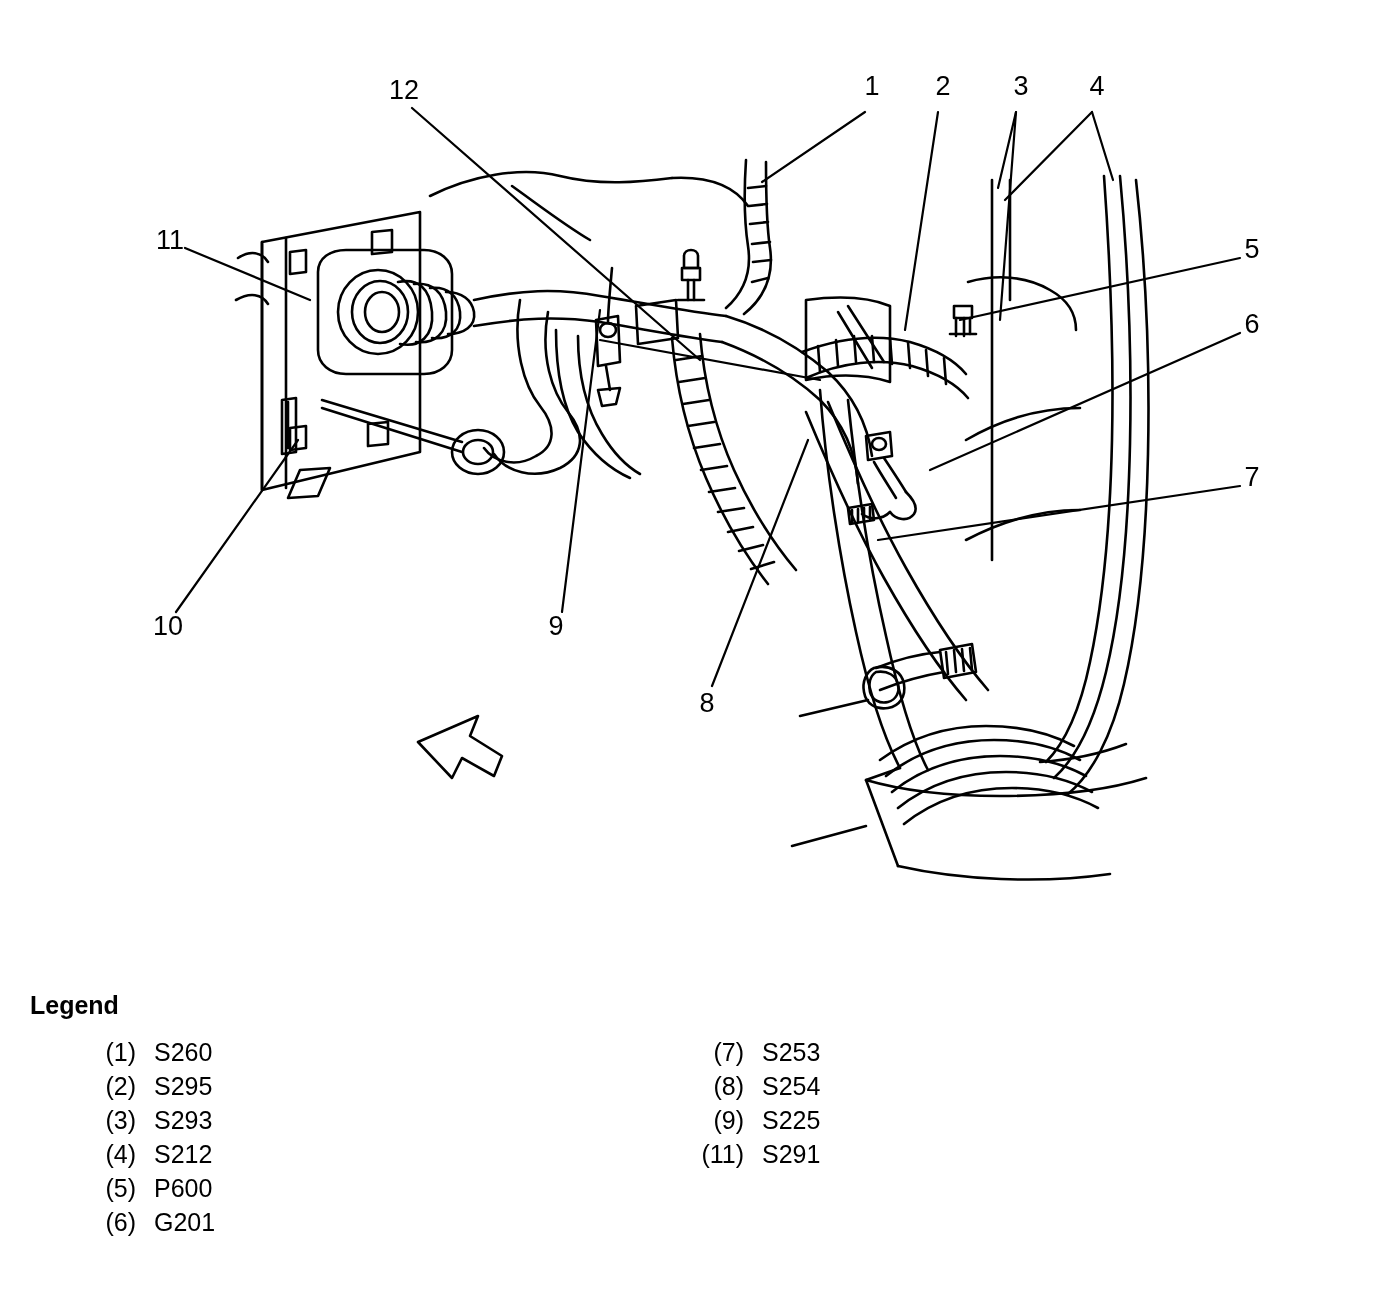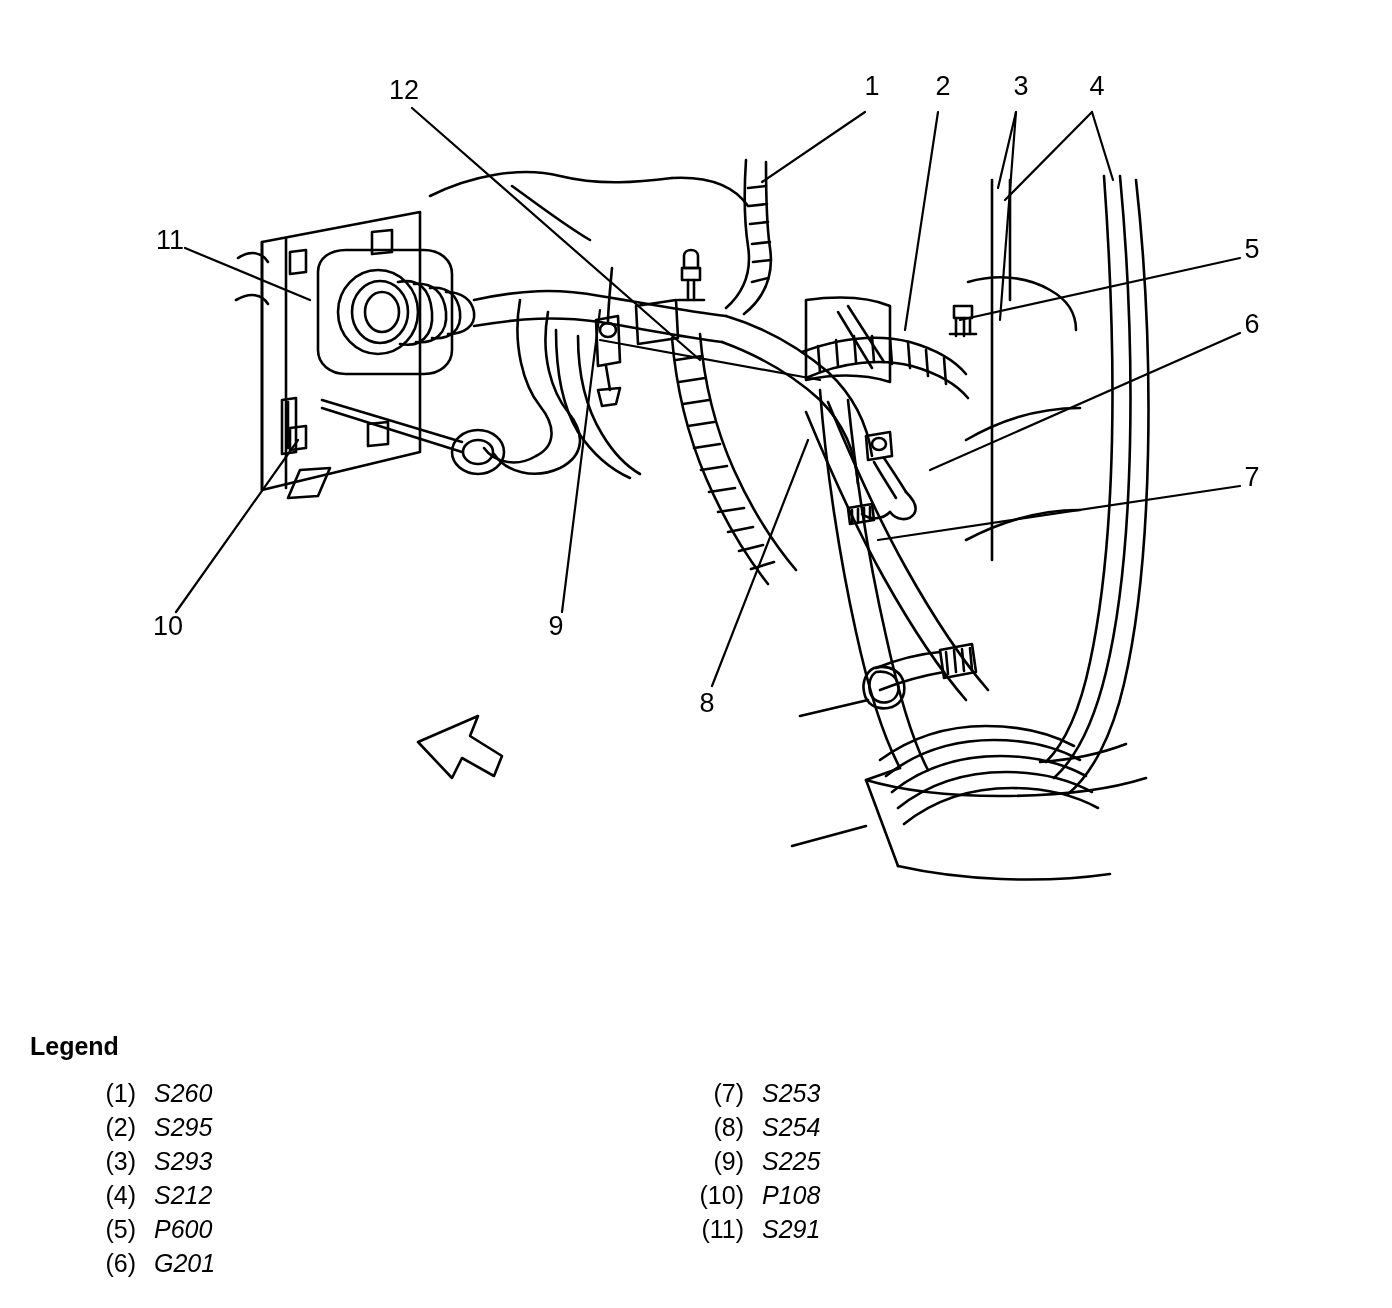--- a/index.html
+++ b/index.html
@@ -26,21 +26,21 @@
     display: block;
   }
   .callout-num {
     font-family: "Liberation Sans", sans-serif;
     font-size: 27px;
     fill: #000000;
   }
   #legend {
     position: absolute;
     left: 0;
-    top: 1032px;
+    top: 991px;
     width: 1168px;
   }
   .legend-title {
     font-size: 25px;
     font-weight: bold;
     margin-left: 30px;
     margin-bottom: 18px;
   }
   .legend-cols {
     display: flex;
@@ -64,21 +64,20 @@
     font-size: 25px;
   }
   .legend-idx {
     width: 66px;
     text-align: right;
     padding-right: 18px;
     box-sizing: border-box;
   }
   .legend-label {
     text-align: left;
-    font-style: italic;
   }
 </style>
 </head>
 <body>
 
 <div id="diagram-wrap">
 <svg id="diagram-svg" width="1392" height="1000" viewBox="0 0 1392 1000" xmlns="http://www.w3.org/2000/svg">
 
   <g fill="none" stroke="#000000" stroke-width="2.6" stroke-linecap="round" stroke-linejoin="round">
 
@@ -313,23 +312,19 @@
       </div>
       <div class="legend-row">
         <span class="legend-idx">(8)</span>
         <span class="legend-label">S254</span>
       </div>
       <div class="legend-row">
         <span class="legend-idx">(9)</span>
         <span class="legend-label">S225</span>
       </div>
       <div class="legend-row">
-        <span class="legend-idx">(10)</span>
-        <span class="legend-label">P108</span>
-      </div>
-      <div class="legend-row">
         <span class="legend-idx">(11)</span>
         <span class="legend-label">S291</span>
       </div>
     </div>
 
   </div>
 </div>
 
 </body></html>

